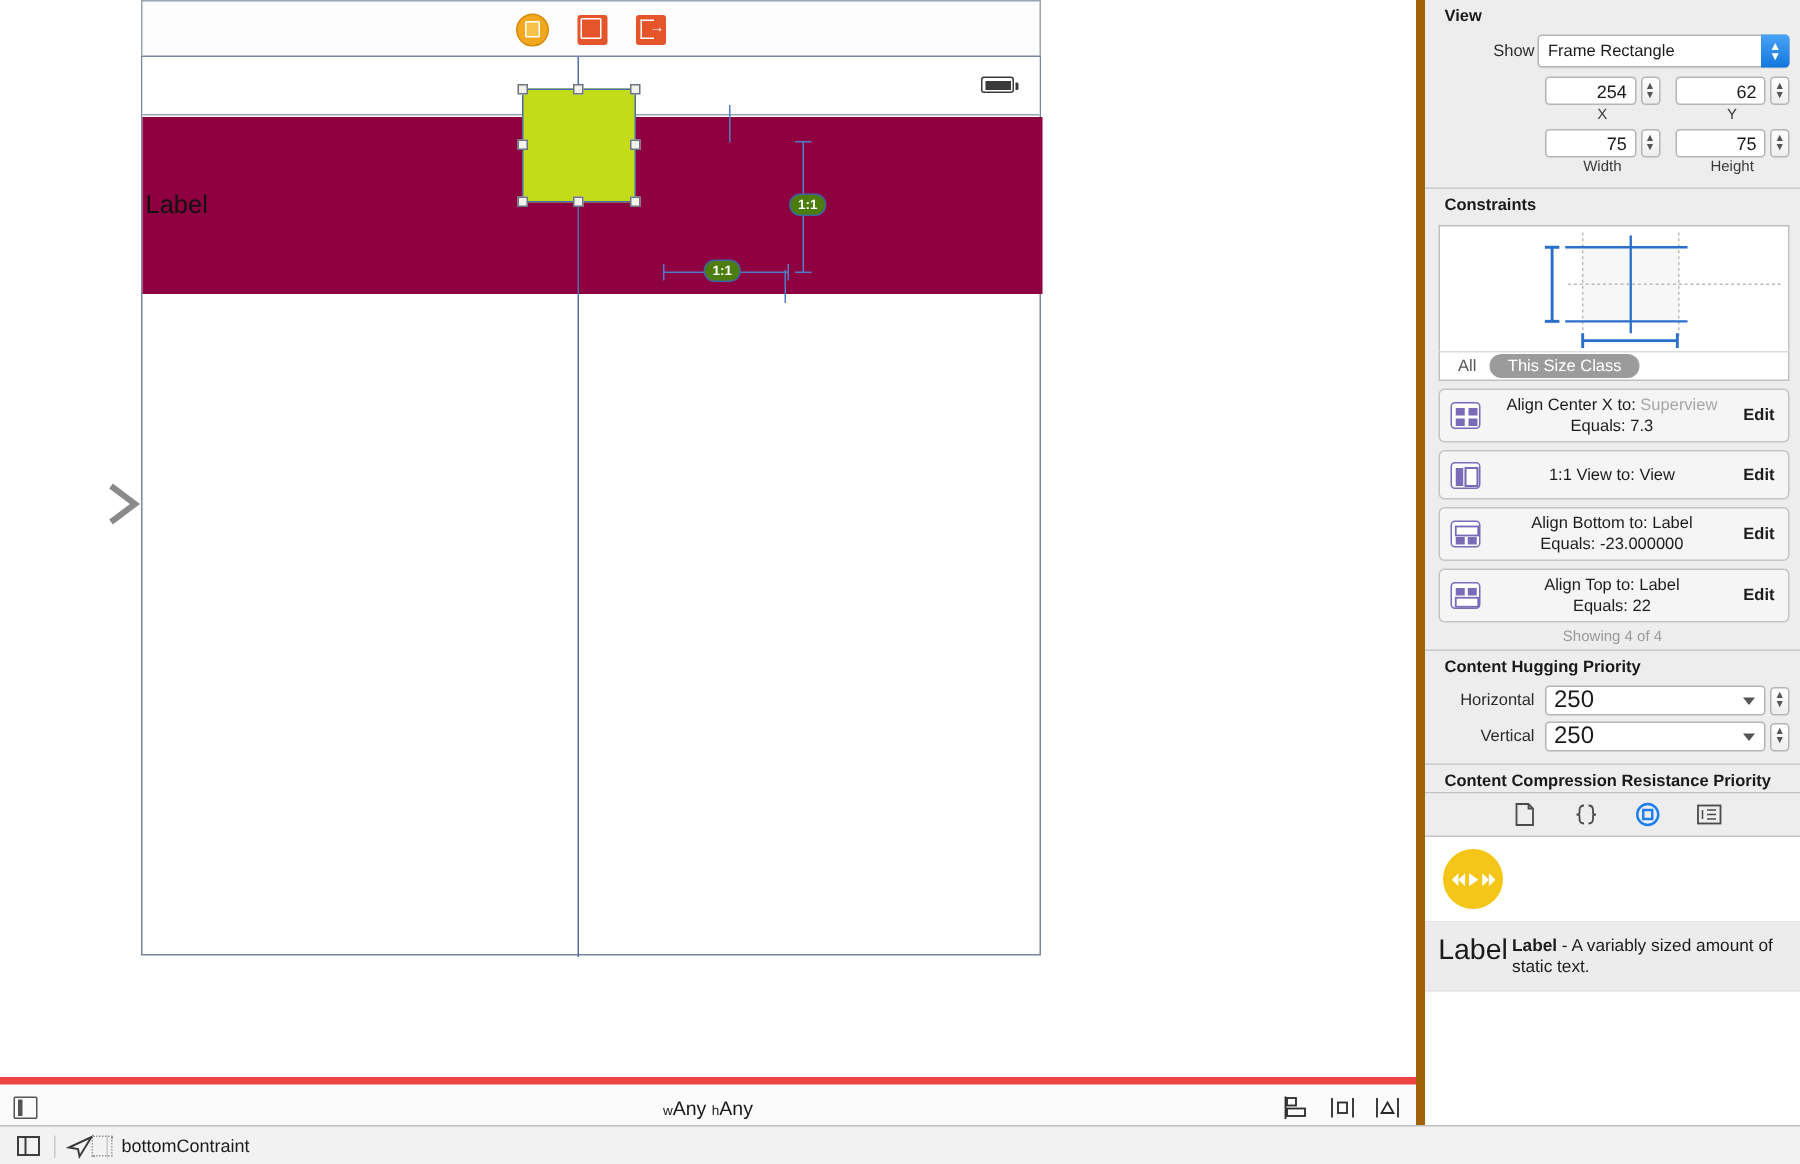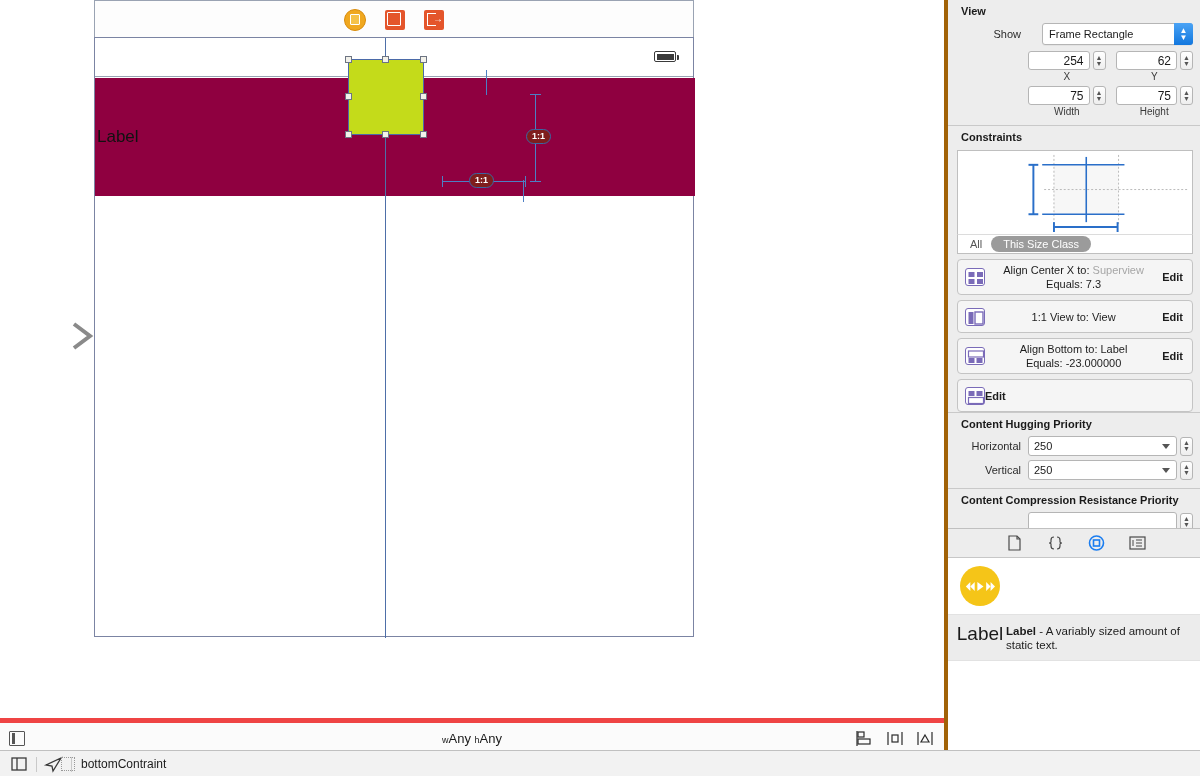--- a/index.html
+++ b/index.html
@@ -132,21 +132,21 @@
     background: #f2f1ea; border: 1px solid #6d7482;
     box-sizing: border-box;
   }
   .h-tl{left:-4px; top:-4px;} .h-tc{left:50%; margin-left:-4px; top:-4px;} .h-tr{right:-4px; top:-4px;}
   .h-ml{left:-4px; top:50%; margin-top:-4px;} .h-mr{right:-4px; top:50%; margin-top:-4px;}
   .h-bl{left:-4px; bottom:-4px;} .h-bc{left:50%; margin-left:-4px; bottom:-4px;} .h-br{right:-4px; bottom:-4px;}
 
   
   .ratio-badge {
     position: absolute;
-    background: #7f1d1d; color: #fff;
+    background: #4d7c0f; color: #fff;
     font-size: 9px; font-weight: bold;
     padding: 1px 5px 2px; border-radius: 8px;
     border: 1px solid #3b66a3;
     line-height: 10px;
     white-space: nowrap;
   }
   #badge-right { left: 432px; top: 129px; }
   #badge-bottom { left: 375px; top: 173px; }
 
   
@@ -204,21 +204,21 @@
     font-size: 12px; color: #1c1c1c;
   }
   #bc-icon { position:absolute; left: 61px; top: 6px; width: 14px; height: 14px;
     border: 1px dotted #999; box-sizing:border-box; }
 
   
   #inspector {
     position: absolute; left: 944px; top: 0;
     width: 256px; height: 750px;
     background: #ededed;
-    border-left: 4px solid #a16207;
+    border-left: 6px solid #a16207;
     box-sizing: border-box;
     overflow: hidden;
   }
   .sect-title {
     font-size: 11px; font-weight: bold; color: #1a1a1a;
     padding: 5px 0 4px 13px;
   }
   .hr { height:1px; background:#c9c9c9; margin: 0; }
 
   .row { display: flex; align-items: center; padding: 2px 7px 2px 0; }
@@ -282,21 +282,21 @@
   .cst-line .dim { color:#a6a6a6; }
   .cst-line .val { color:#1c1c1c; }
   .cst-edit { font-size:11px; font-weight:bold; color:#1c1c1c; padding-right:9px; flex:none; }
   #showing-text { text-align:center; font-size:10px; color:#9a9a9a; padding: 4px 0 3px; }
 
   .chp-row { display:flex; align-items:center; padding: 2px 7px 2px 0; }
   .combo {
     flex:1; height:20px; background:#fff; border:1px solid #b5b5b5; border-radius:3px;
     display:flex; align-items:center; position:relative; box-sizing:border-box;
   }
-  .combo span { padding-left:5px; font-size:11px; }
+  .combo span { padding-left:5px; font-size:16px; }
   .combo .tri { position:absolute; right:6px; top:7px; width:0;height:0;
     border-left:4px solid transparent;border-right:4px solid transparent;border-top:5px solid #555; }
 
   
   #library {
     position: absolute; left:0; top: 528px; width: 256px; height: 222px;
     background:#fff; border-top:1px solid #c0c0c0; box-sizing:border-box;
   }
   #lib-tabs {
     height: 28px; display:flex; align-items:center; justify-content:center; gap: 22px;
@@ -431,21 +431,21 @@
         </svg>
       </div>
     </div>
   </div>
 
   <div id="inspector">
 
     <div class="sect-title">View</div>
 
     <div class="row">
-      <div class="lbl" style="width:73px; padding-right:21px;">Show</div>
+      <div class="lbl" style="width:73px; padding-right:2px;">Show</div>
       <div class="popup">
         <span>Frame Rectangle</span>
         <div class="arrows">
             <div>▲</div>
             <div>▼</div>
           </div>
       </div>
     </div>
 
     <div style="display:flex; padding: 4px 7px 0 80px;">
@@ -556,24 +556,29 @@
             <div class="cst-line"><span>Equals:</span> <span class="val">-23.000000</span></div>
           </div>
           <div class="cst-edit">Edit</div>
         </div>
         <div class="cst-row">
           <div class="cst-icon"><svg viewBox="0 0 20 18" width="20" height="18">
               <rect x="2.5" y="3" width="6" height="5" fill="#7a6bb8"></rect>
               <rect x="10.5" y="3" width="6" height="5" fill="#7a6bb8"></rect>
               <rect x="2.5" y="9.5" width="15" height="6" fill="none" stroke="#7a6bb8" stroke-width="1.2"></rect>
             </svg></div>
+          <div class="cst-body">
+            <div class="cst-line"><span>Align Top to:</span> <span class="val">Label</span></div>
+            <div class="cst-line"><span>Equals:</span> <span class="val">22</span></div>
+          </div>
           <div class="cst-edit">Edit</div>
         </div>
       </div>
 
+    <div id="showing-text">Showing 4 of 4</div>
 
     <div class="hr"></div>
 
     <div class="sect-title">Content Hugging Priority</div>
 
     <div class="chp-row">
       <div class="lbl" style="width:73px; padding-right:7px;">Horizontal</div>
       <div class="combo">
         <span>250</span>
         <div class="tri"></div>

